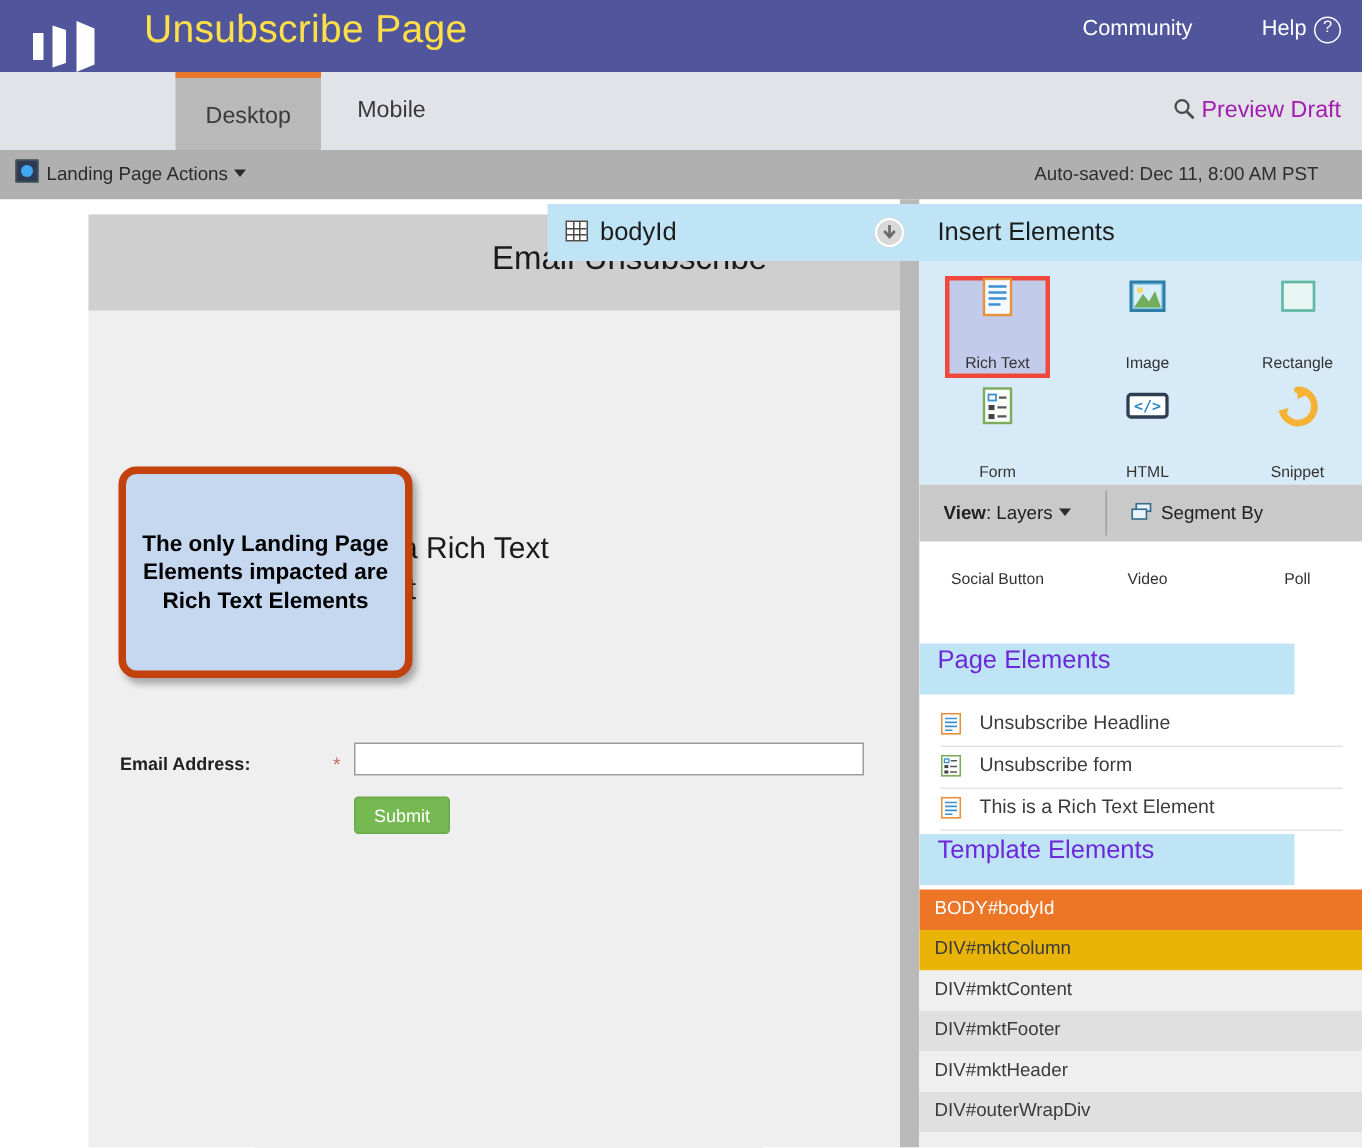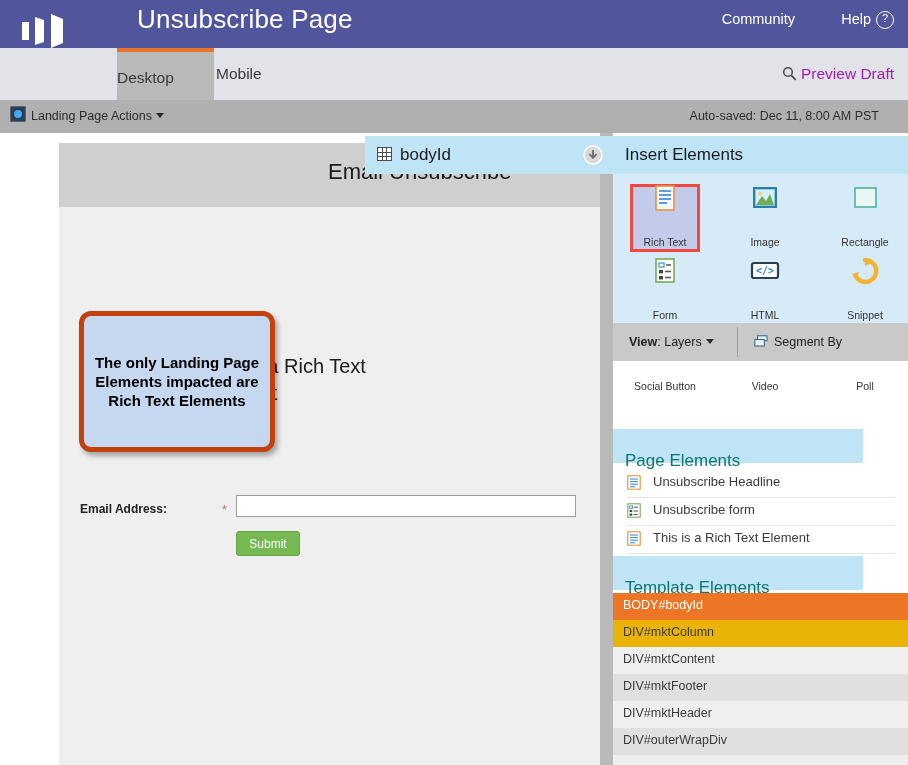--- a/index.html
+++ b/index.html
@@ -15,42 +15,42 @@
   }
   #logo-circle{
     position:absolute;left:2px;top:-12px;width:82px;height:82px;
     border-radius:50%;background:#51559b;overflow:hidden;
   }
   #logo-mark{
     position:absolute;left:20px;top:26px;width:48px;height:34px;
   }
   #page-title{
     position:absolute;left:96px;top:4px;
-    color:#ffffff;font-size:26px;letter-spacing:0.2px;
-    font-family:"Liberation Sans", sans-serif;font-weight:400;margin-left:41px;
+    color:#fde047;font-size:26px;letter-spacing:0.2px;
+    font-family:"Liberation Sans", sans-serif;font-weight:400;
   }
   .hdr-link{
     position:absolute;top:11px;color:#ffffff;font-size:14.5px;
     cursor:pointer;
   }
   #community-link{right:113px;}
   #help-link{right:37px;}
   #help-icon{
     position:absolute;right:14px;top:11px;width:16px;height:16px;
     border:1.5px solid #ffffff;border-radius:50%;
     color:#fff;font-size:11px;line-height:13px;text-align:center;
   }
   
   #tab-bar{
     position:absolute;left:0;top:48px;width:908px;height:52px;
     background:#e2e2e9;
   }
   #tab-bar .tab{
     position:absolute;top:0;height:52px;line-height:52px;
-    font-size:15.5px;text-align:left;cursor:pointer;color:#3a3a3a;
+    font-size:15.5px;text-align:center;cursor:pointer;color:#3a3a3a;
   }
   #tab-desktop{
     left:117px;width:97px;background:#b9b9b9;color:#ffffff;
     border-top:4px solid #e8762a;line-height:48px;
   }
   #tab-mobile{left:216px;width:90px;}
   #preview-draft{
     position:absolute;right:14px;top:0;height:52px;line-height:52px;
     font-size:15.5px;color:#a21caf;cursor:pointer;
   }
@@ -218,21 +218,21 @@
     font-size:12.5px;color:#222;cursor:pointer;
   }
   #segment-icon{
     display:inline-block;width:14px;height:12px;vertical-align:-1px;
     margin-right:6px;position:relative;
   }
   .section-head{
     position:absolute;left:0;width:250px;height:34px;background:#bfe4f5;
   }
   .section-head span{
-    position:absolute;left:12px;top:22px;font-size:17px;color:#0f766e;
+    position:absolute;left:12px;top:1px;font-size:17px;color:#6d28d9;
   }
   .pe-row{
     position:absolute;left:0;width:295px;height:28px;cursor:pointer;
   }
   .pe-row .pe-icon{
     position:absolute;left:14px;top:6px;width:14px;height:15px;
     box-sizing:border-box;background:#fff;
   }
   .pe-row .pe-label{
     position:absolute;left:40px;top:5px;font-size:13px;color:#3b3b3b;

